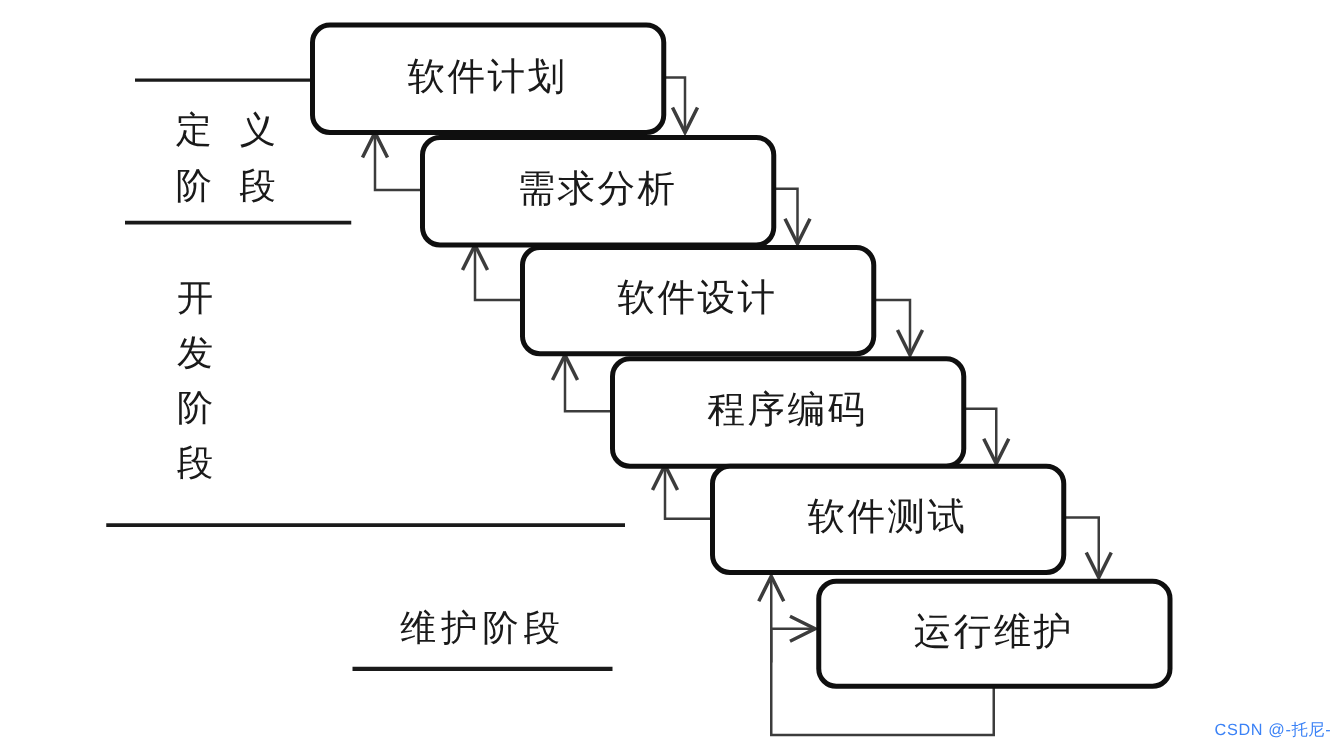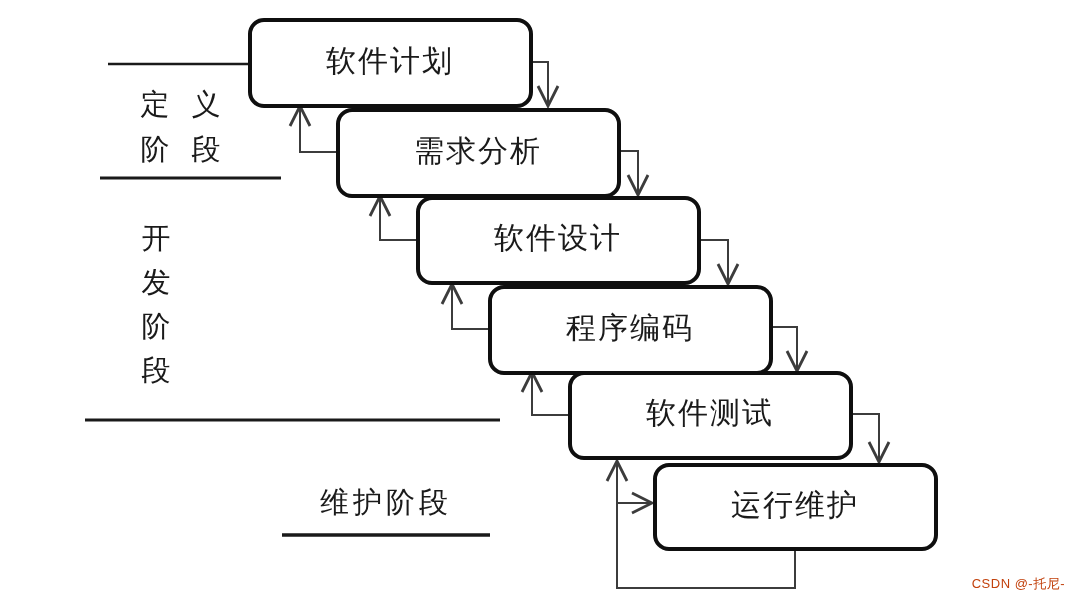--- a/index.html
+++ b/index.html
@@ -46,21 +46,21 @@
     text-anchor: middle;
     dominant-baseline: middle;
     letter-spacing: 4px;
   }
   .watermark {
     position: absolute;
     right: 8px;
     bottom: 6px;
     font-family: "Liberation Sans", "DejaVu Sans", sans-serif;
     font-size: 13px;
-    color: #c2410c;
+    color: #3b82f6;
     letter-spacing: 0.5px;
     white-space: nowrap;
   }
 </style>
 </head>
 <body>
 
 <div id="canvas">
 
   <svg id="diagram-svg" viewBox="0 0 1073 599">

